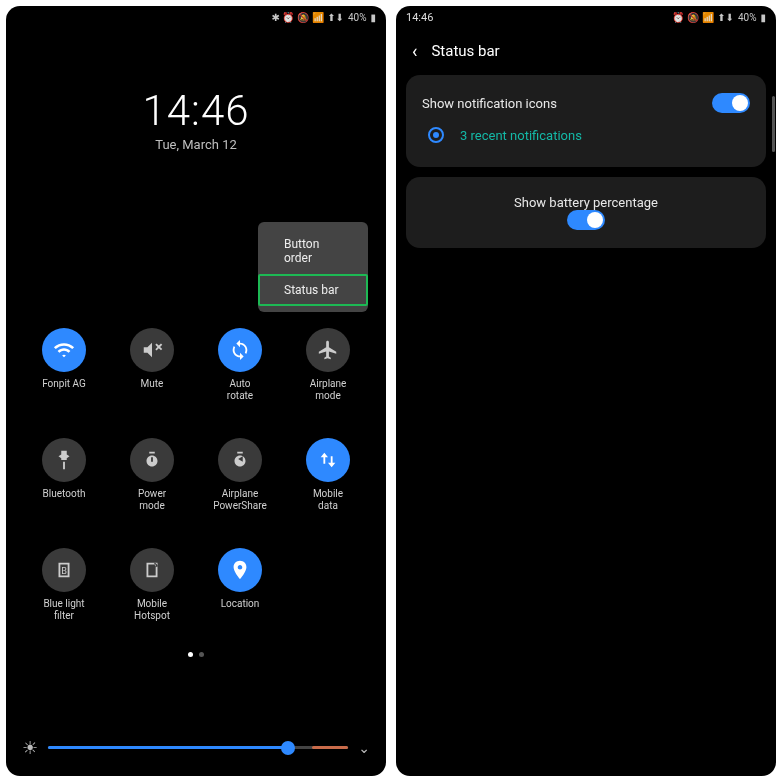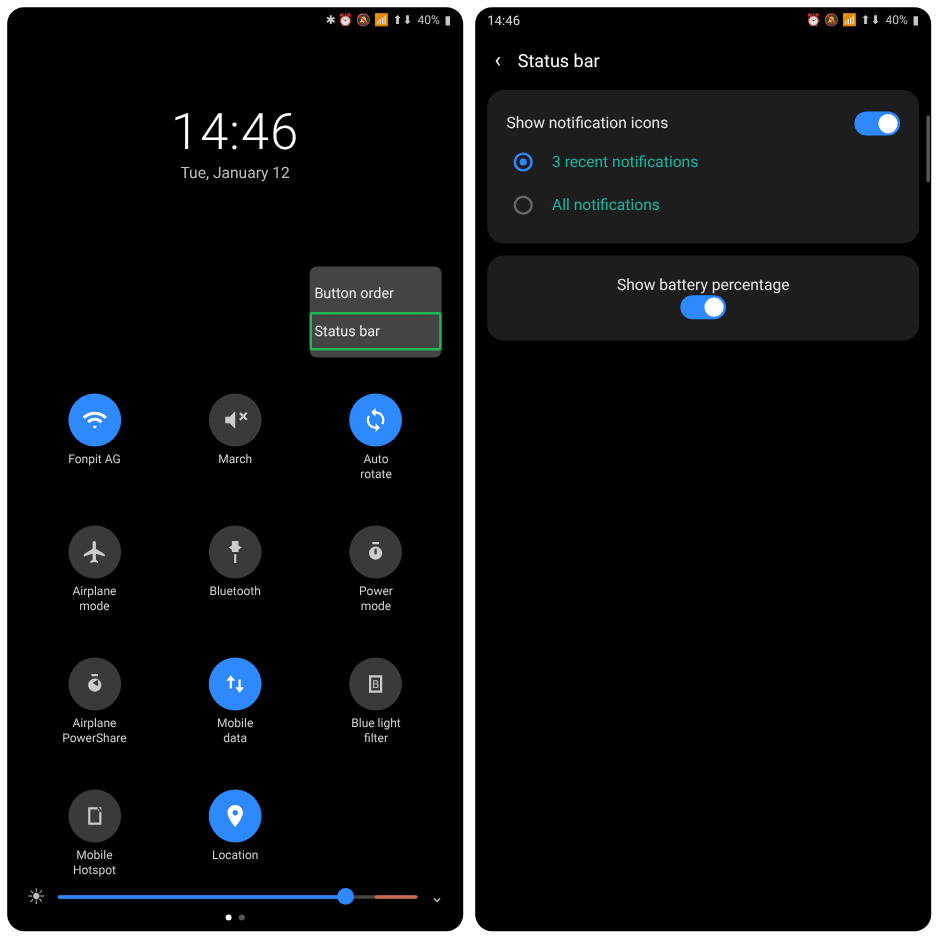--- a/index.html
+++ b/index.html
@@ -45,30 +45,30 @@
   .popup {
     position: absolute;
     top: 216px;
     right: 18px;
     width: 110px;
     background: rgba(80,80,80,.85);
     border-radius: 6px;
     padding: 6px 0;
   }
   .popup-item {
-    padding: 9px 4px;
+    padding: 9px 26px;
     font-size: 12px;
     color: #eee;
   }
   .popup-item.hl { outline: 2px solid #1db954; outline-offset: -2px; border-radius: 2px; }
 
   .qs-grid {
     margin-top: 176px;
     display: grid;
-    grid-template-columns: repeat(3, 1fr);
+    grid-template-columns: repeat(4, 1fr);
     row-gap: 36px;
     padding: 0 14px;
   }
   .qs-tile { display: flex; flex-direction: column; align-items: center; gap: 6px; }
   .qs-circle {
     width: 44px; height: 44px; border-radius: 50%;
     display: flex; align-items: center; justify-content: center;
     background: #3a3a3a;
     color: #ccc;
   }
@@ -151,21 +151,21 @@
   <div class="statusbar left-align">
     <div class="sb-icons">
       <span>✱ ⏰ 🔕 📶 ⬆⬇</span>
       <span>40%</span>
       <span>▮</span>
     </div>
   </div>
 
   <div class="clock-block">
     <div class="clock-time">14:46</div>
-    <div class="clock-date">Tue, January 12</div>
+    <div class="clock-date">Tue, March 12</div>
   </div>
 
   <div class="popup">
     <div class="popup-item">Button order</div>
     <div class="popup-item hl">Status bar</div>
   </div>
 
   <div class="qs-grid" id="qs-grid">
       <div class="qs-tile">
         <div class="qs-circle on">
@@ -174,21 +174,21 @@
           </svg>
         </div>
         <div class="qs-label">Fonpit AG</div>
       </div>
       <div class="qs-tile">
         <div class="qs-circle">
           <svg viewBox="0 0 24 24">
             <path d="M3 9v6h4l5 5V4L7 9zm14-4l-1.4 1.4L18 8.8l-2.4 2.4 1.4 1.4L19.4 10l2.4 2.4 1.4-1.4L20.8 8.6l2.4-2.4L21.8 4.8 19.4 7.2z"></path>
           </svg>
         </div>
-        <div class="qs-label">March</div>
+        <div class="qs-label">Mute</div>
       </div>
       <div class="qs-tile">
         <div class="qs-circle on">
           <svg viewBox="0 0 24 24">
             <path d="M12 4V1L8 5l4 4V6c3.3 0 6 2.7 6 6 0 1-.3 2-.7 2.9l1.5 1.5C19.5 15 20 13.6 20 12c0-4.4-3.6-8-8-8zm0 14c-3.3 0-6-2.7-6-6 0-1 .3-2 .7-2.9L5.2 7.6C4.5 9 4 10.4 4 12c0 4.4 3.6 8 8 8v3l4-4-4-4z"></path>
           </svg>
         </div>
         <div class="qs-label">Auto
 rotate</div>
       </div>
@@ -298,24 +298,20 @@
 
   <div class="card">
     <div class="row">
       <span>Show notification icons</span>
       <div class="toggle"></div>
     </div>
     <div class="radio-row">
       <div class="radio checked"></div>
       <span>3 recent notifications</span>
     </div>
-    <div class="radio-row">
-      <div class="radio"></div>
-      <span>All notifications</span>
-    </div>
   </div>
 
   <div class="card row row2">
     <span>Show battery percentage</span>
     <div class="toggle"></div>
   </div>
 
   <div class="scroll-ind"></div>
 </div>
 

